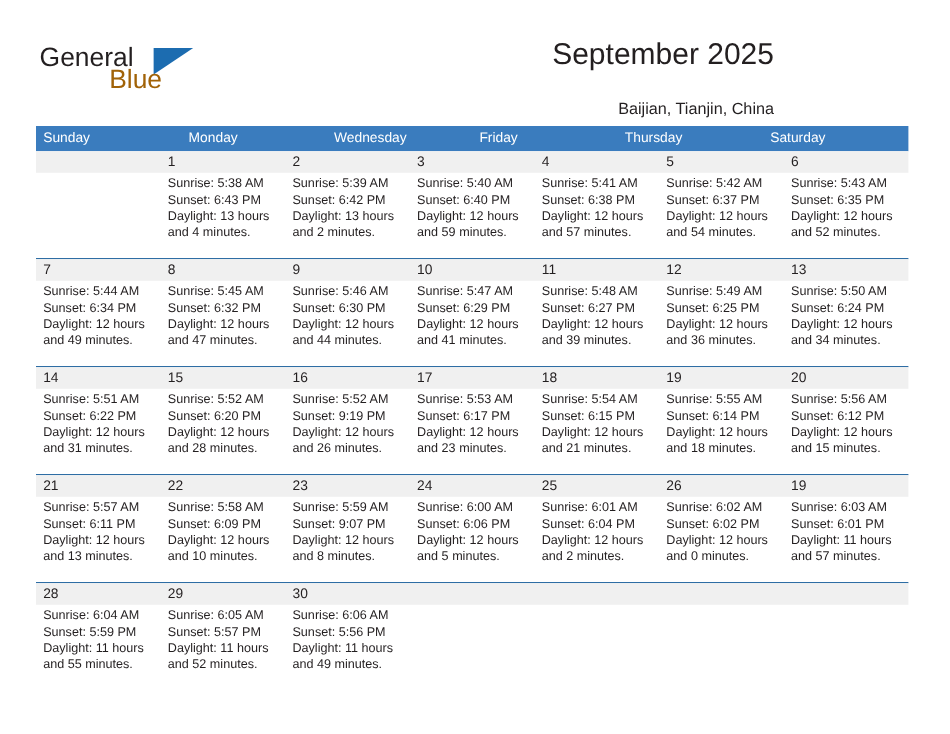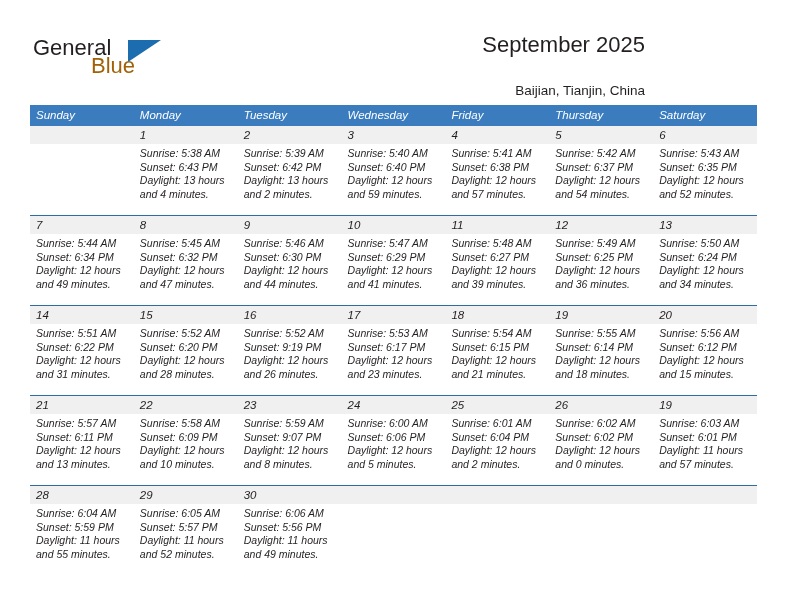--- a/index.html
+++ b/index.html
@@ -69,42 +69,41 @@
     border-bottom: 22px solid transparent;
   }
 
   .title-block {
     position: absolute;
     right: 35px;
     top: 30px;
     text-align: right;
   }
   .cal-title {
-    font-size: 22px;
+    font-size: 25px;
     color: #231f20;
     line-height: 30px;
     white-space: nowrap;
     font-weight: normal;
     margin: 0;
   }
   .cal-subtitle {
     font-size: 13.5px;
     color: #231f20;
     line-height: 17px;
     margin-top: 22px;
     white-space: nowrap;
   }
 
   
   .calendar {
     position: absolute;
     left: 30px;
     top: 105px;
     width: 727px;
-    font-style: italic;
   }
 
   .weekdays {
     display: flex;
     background: #3a7cbe;
     height: 21px;
   }
   .weekday {
     flex: 1 1 0;
     color: #ffffff;
@@ -175,21 +174,20 @@
       <h1 class="cal-title">September 2025</h1>
       <div class="cal-subtitle">Baijian, Tianjin, China</div>
     </div>
 
   </div>
 
   <div class="calendar">
     <div class="weekdays" id="weekdays-row">
         <div class="weekday">Sunday</div>
         <div class="weekday">Monday</div>
-        <div class="weekday">Tuesday</div>
         <div class="weekday">Wednesday</div>
         <div class="weekday">Friday</div>
         <div class="weekday">Thursday</div>
         <div class="weekday">Saturday</div>
       </div>
     <div id="weeks-container">
         <div class="week">
           <div class="daynum-band"></div>
           <div class="week-inner">
             <div class="day empty">

